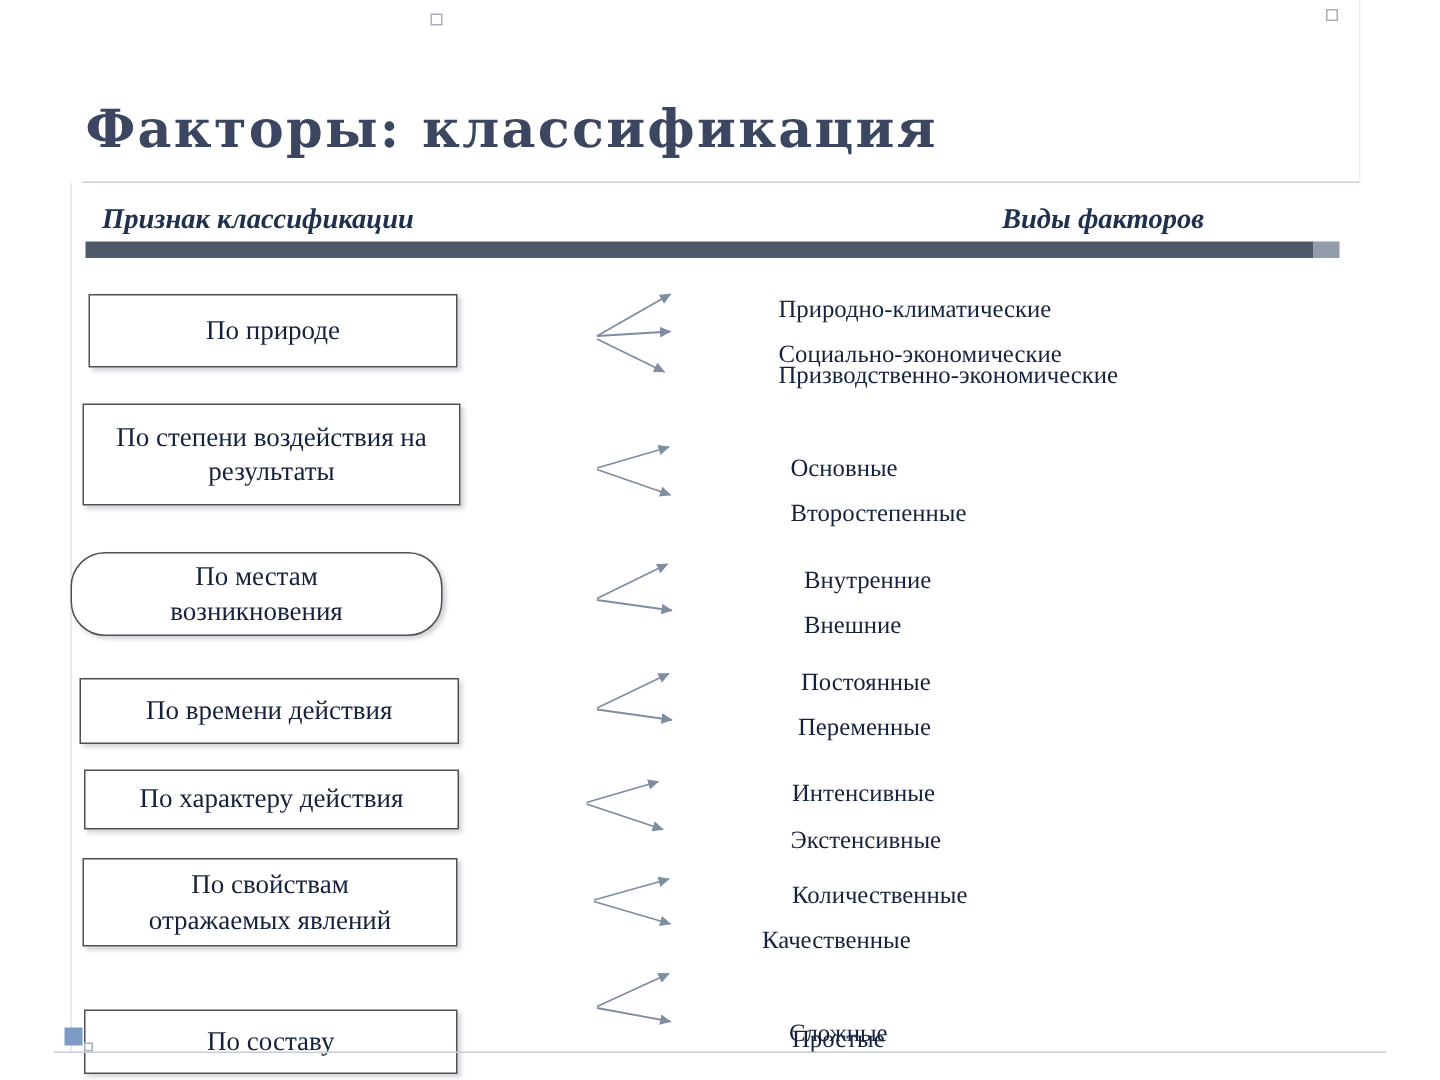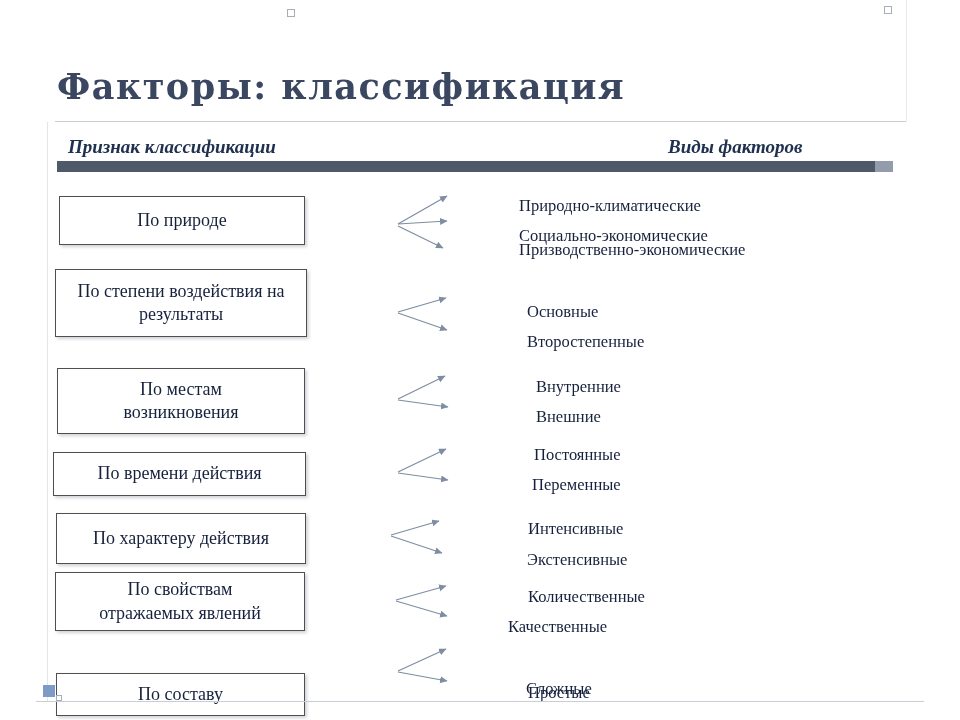--- a/index.html
+++ b/index.html
@@ -27,23 +27,23 @@
 
   .divider-bar { position:absolute; left:57px; top:161px; width:836px; height:11px;
                  background:linear-gradient(to right,#4e5969 0,#4e5969 818px,#929caa 818px,#929caa 100%); }
 
   .factor-box { position:absolute; border:1.6px solid #4f4f4f; background:#fff;
                 display:flex; align-items:center; justify-content:center; text-align:center;
                 font-size:18px; line-height:1.3; color:#16213c; padding:2px 10px;
                 box-shadow:2px 2px 3px rgba(90,98,115,.28); }
   .b0 { left:59px; top:196px; width:246px; height:49px; }
   .b1 { left:55px; top:269px; width:252px; height:68px; }
-  .b2 { left:57px; top:368px; width:248px; height:66px; }
+  .b2 { left:47px; top:368px; width:248px; height:56px;border-radius:23px; }
   .b3 { left:53px; top:452px; width:253px; height:44px; }
-  .b4 { left:56px; top:513px; width:250px; height:51px; }
+  .b4 { left:56px; top:513px; width:250px; height:40px; }
   .b5 { left:55px; top:572px; width:250px; height:59px; }
   .b6 { left:56px; top:652px; width:249px; height:43px;margin-top:21px; }
   .b2 .box-text { max-width:150px; }
   .b5 .box-text { max-width:185px; }
 
   .kind { position:absolute; font-size:16.5px; color:#16213c; white-space:nowrap; }
   .k0-0 { left:519px; top:196px; } .k0-1 { left:519px; top:226px; } .k0-2 { left:519px; top:240px;text-align:right; }
   .k1-0 { left:527px; top:302px; } .k1-1 { left:527px; top:332px; }
   .k2-0 { left:536px; top:377px; } .k2-1 { left:536px; top:407px; }
   .k3-0 { left:534px; top:445px; } .k3-1 { left:532px; top:475px; }

